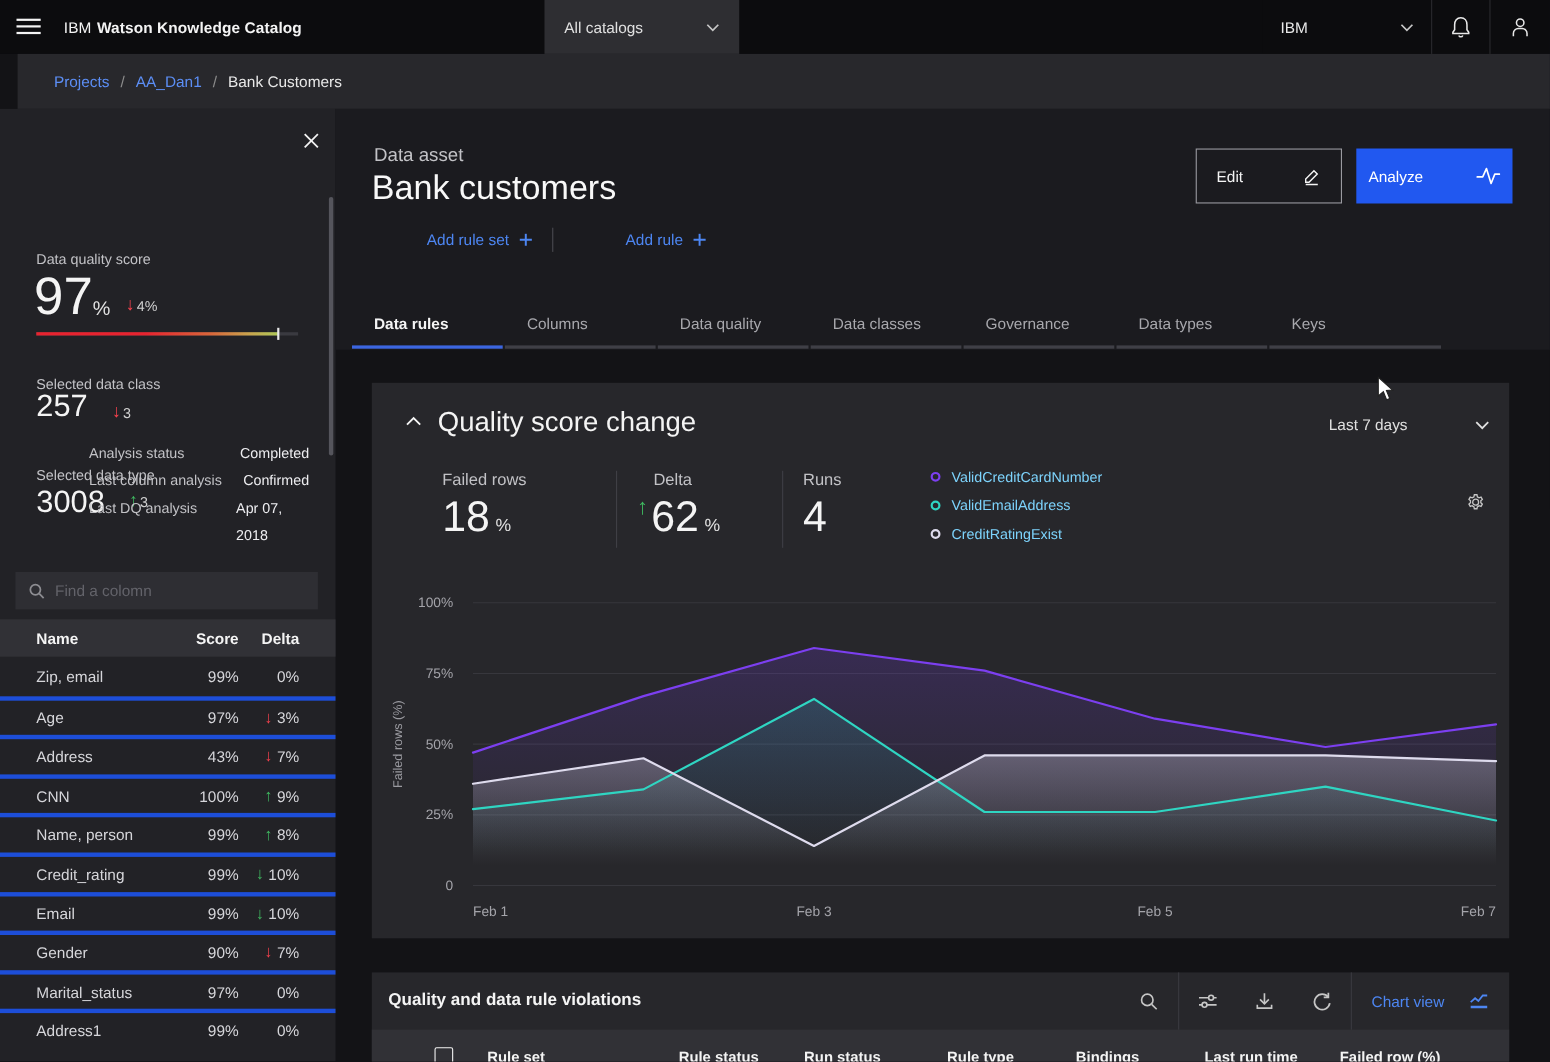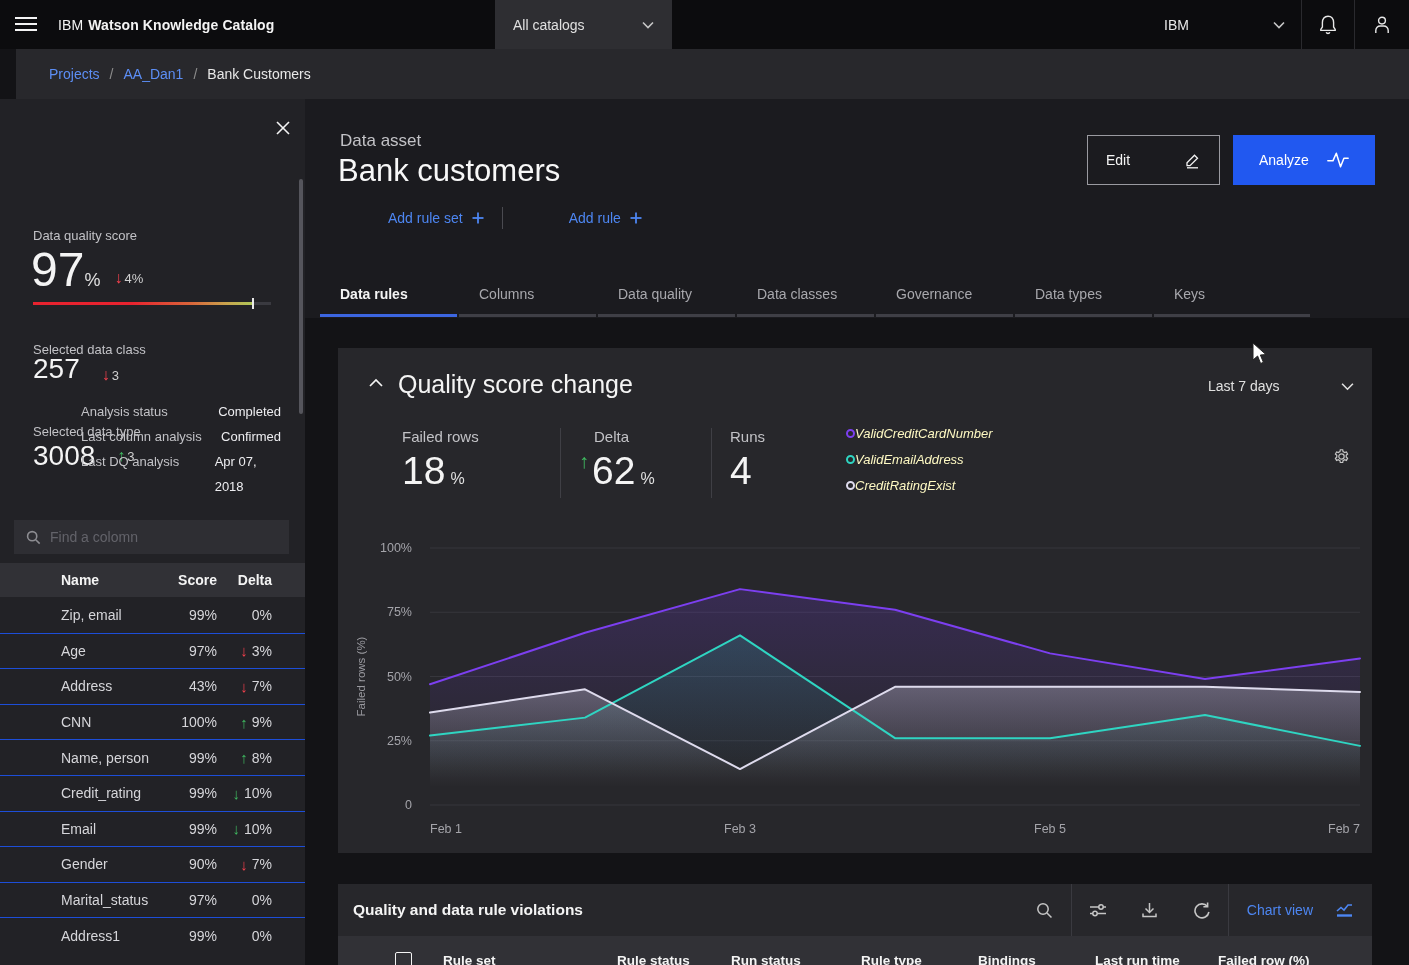--- a/index.html
+++ b/index.html
@@ -48,59 +48,59 @@
   .grad-fill { position:absolute; left:0; top:0; height:3px; width:220px;
     background:linear-gradient(90deg,#e8232f 0%,#e8232f 45%,#d9663a 72%,#c9a44d 88%,#aec858 100%); }
   .grad-marker { position:absolute; left:219px; top:-4px; width:2px; height:11px; background:#e8e8e8; }
   .meta-row { display:flex; font-size:13px; line-height:25px;margin-left:48px; }
   .meta-label { width:150px; color:#c2c2c6; }
   .meta-value { color:#ededf0; }
   .find-col { left:14px; top:421px; width:275px; height:34px; background:#2e2e33; display:flex; align-items:center; gap:9px; padding:0 12px; }
   .find-col input { flex:1; background:transparent; border:none; outline:none; color:#e0e0e0; font-size:14px; font-family:inherit; }
   .col-table { left:0; top:464px; width:305px; }
   .col-head { height:34px; background:#313136; display:flex; align-items:center; font-weight:700; font-size:14px; color:#f4f4f4; }
-  .col-row { height:35.6px; display:flex; align-items:center; font-size:14px; color:#d6d6da; border-top:1px solid #1d4ed8; cursor:pointer; }
+  .col-row { height:35.6px; display:flex; align-items:center; font-size:14px; color:#d6d6da; border-top:4px solid #1d4ed8; cursor:pointer; }
   .col-row:first-child { border-top:none; }
-  .c-name { flex:1; padding-left:33px;margin-left:28px; }
+  .c-name { flex:1; padding-left:33px; }
   .c-score { width:62px; text-align:right; }
   .c-delta { width:88px; text-align:right; padding-right:33px; display:flex; justify-content:flex-end; align-items:center; gap:4px; }
   .sb-scrollbar { left:299px; top:80px; width:4px; height:235px; background:#55555c; border-radius:2px; }
 
   
   .asset-head { left:305px; top:99px; width:1104px; height:219px; background:#1b1b1f; }
   .eyebrow { left:35px; top:32px; font-size:17px; color:#c2c2c6; }
   .asset-title { left:33px; top:54px; font-size:31px; font-weight:300; color:#f8f8f8; }
   .add-links { left:35px; top:108px; display:flex; align-items:center; gap:18px; font-size:14px; }
   .blue-link { color:#4d86f2; display:inline-flex; align-items:center; gap:9px; cursor:pointer;margin-left:48px; }
   .vdivider { width:1px; height:22px; background:#4a4a50; }
   .btn-edit { left:782px; top:36px; width:133px; height:50px; background:transparent; border:1px solid #9a9aa0; color:#f4f4f4;
     font-size:14px; display:flex; align-items:center; justify-content:space-between; padding:0 18px; cursor:pointer; font-family:inherit; }
   .btn-analyze { left:928px; top:36px; width:142px; height:50px; background:#2158f0; border:none; color:#fff;
-    font-size:14px; display:flex; align-items:center; justify-content:space-between; padding:0 26px; cursor:pointer; font-family:inherit; }
+    font-size:14px; display:flex; align-items:center; justify-content:space-between; padding:0 11px; cursor:pointer; font-family:inherit; }
   .tabstrip { left:15px; top:171px; display:flex; }
   .tab { width:139px; height:47px; position:relative; display:flex; align-items:center; padding-left:20px;
     font-size:14px; color:#a8a8ad; cursor:pointer; }
   .tab:last-child { width:158px; }
   .tab::after { content:""; position:absolute; left:0; right:2px; bottom:0; height:3px; background:#3f3f46; }
   .tab.active { color:#f4f4f4; font-weight:700; }
   .tab.active::after { background:#3c66e0; }
 
   
   .qpanel { left:338px; top:348px; width:1034px; height:505px; background:#27272b; }
   .q-caret { left:30px; top:30px; cursor:pointer; }
   .q-title { left:60px; top:22px; font-size:25px; font-weight:400; color:#f4f4f4; }
   .q-range { left:870px; top:30px; width:146px; display:flex; align-items:center; justify-content:space-between; font-size:14px; color:#e0e0e0; cursor:pointer; }
   .stat { display:flex; flex-direction:column; gap:6px; }
   .stat-label { font-size:15px; color:#c2c2c6; }
   .stat-value { font-size:39px; font-weight:300; color:#f4f4f4; line-height:1; display:flex; align-items:flex-end; gap:5px; }
   .stat-unit { font-size:16px; color:#e0e0e0; padding-bottom:3px; }
   .stat-up { font-size:20px; color:#3fb960; align-self:flex-start; margin-right:-2px; }
   .stat-div { width:1px; height:70px; background:#3f3f45; }
   .legend { left:508px; top:78px; display:flex; flex-direction:column; gap:11px; }
-  .legend-item { display:flex; align-items:center; font-size:13px; color:#fef9c3;font-style:italic; }
+  .legend-item { display:flex; align-items:center; gap:10px; font-size:13px; color:#7dd3fc; }
   .legend-ring { width:9px; height:9px; border-radius:50%; border:2.5px solid currentColor; }
   .gear { left:995px; top:100px; cursor:pointer; }
   .chart-svg { left:0; top:185px; }
   .chart-svg text { font-family:"Liberation Sans",sans-serif; fill:#a4a4aa; font-size:12.5px; }
   .chart-svg .axis-title { font-size:11.5px; fill:#9a9aa0; }
   .chart-svg line.grid { stroke:#37373d; stroke-width:1; }
 
   
   .vpanel { left:338px; top:884px; width:1034px; height:200px; background:#27272b; }
   .v-head { height:52px; display:flex; align-items:center; }

